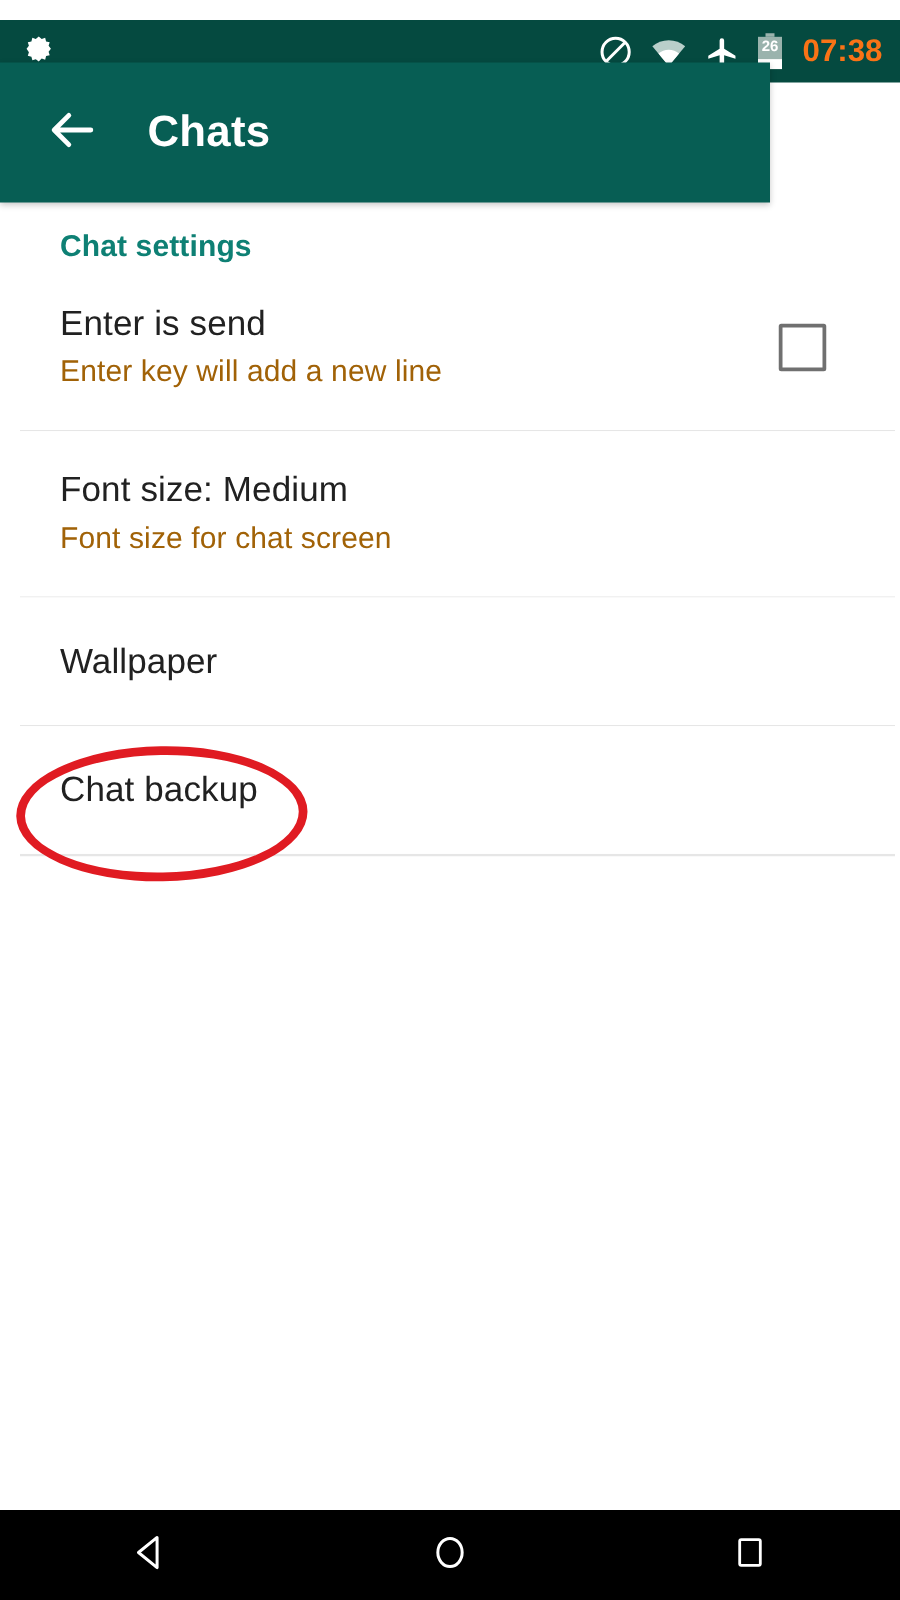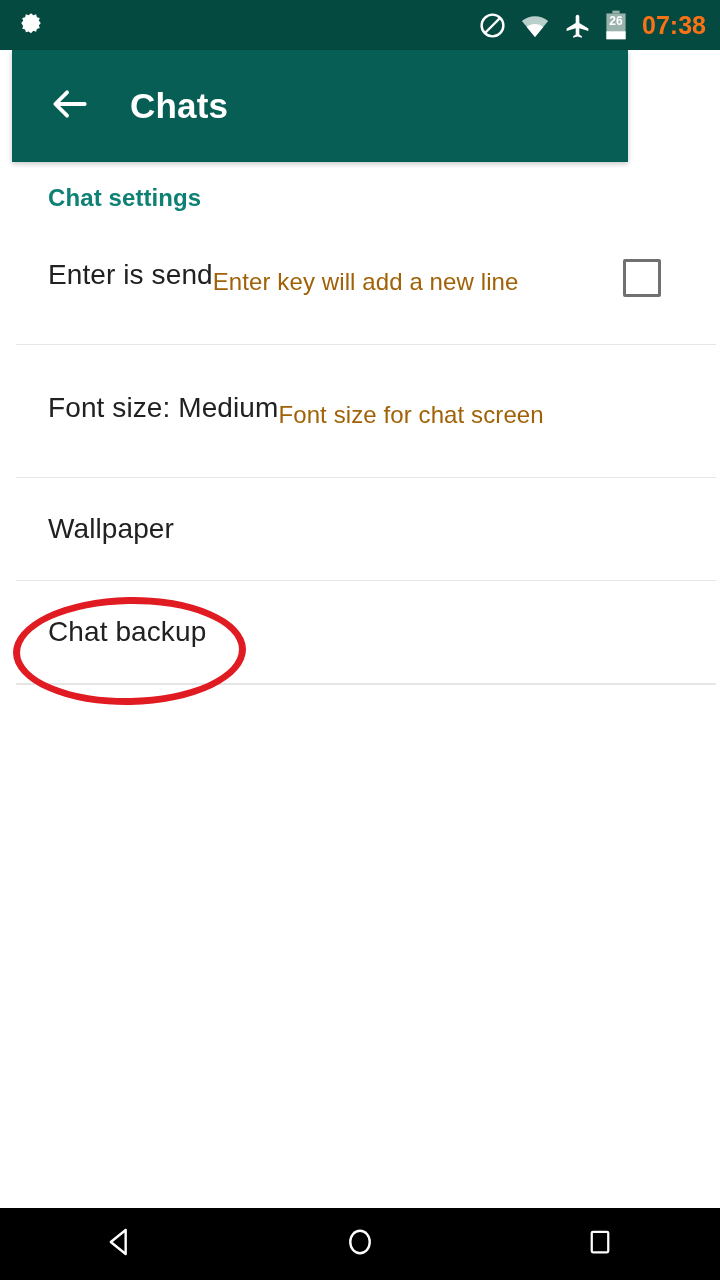--- a/index.html
+++ b/index.html
@@ -6,42 +6,42 @@
   html, body {
     width:720px; height:1280px;
     background:#ffffff;
     font-family:"Liberation Sans", sans-serif;
     overflow:hidden;
   }
   #screen { position:relative; width:720px; height:1280px; background:#fff; }
 
   
   .status-bar {
-    position:absolute; top:0; left:0; width:720px; height:50px;
+    position:absolute; top:16px; left:0; width:720px; height:50px;
     background:#054a40;
     display:flex; align-items:center; justify-content:space-between;
     padding:0 14px 0 16px;
   }
   .status-left { display:flex; align-items:center; gap:10px; }
   .status-right { display:flex; align-items:center; gap:13px; }
   .sb-icon { display:block; }
   .clock {
     color:#f97316; font-size:25px; font-weight:bold;
     letter-spacing:0px; line-height:1; margin-left:2px;
   }
   .batt-wrap { position:relative; width:22px; height:30px; }
   .batt-num {
     position:absolute; top:5px; left:0; width:22px;
     text-align:center; color:#ffffff;
     font-size:12px; font-weight:bold; line-height:1;
   }
 
   
   .app-bar {
-    position:absolute; top:50px; left:12px; width:616px; height:112px;
+    position:absolute; top:50px; left:0; width:616px; height:112px;
     background:#075e54;
     display:flex; align-items:center;
     box-shadow:0 2px 5px rgba(0,0,0,0.22);
     z-index:3;
   }
   .back-btn {
     width:66px; height:66px; margin-left:25px;
     display:flex; align-items:center; justify-content:center;
   }
   .app-title {
@@ -57,21 +57,21 @@
   .section-header {
     color:#0e8074; font-size:24px; font-weight:bold;
     padding:36px 0 0 48px; letter-spacing:0.1px;
   }
   .list-item {
     position:relative; width:100%;
     padding:0 24px 0 48px;
     display:flex; align-items:center; justify-content:space-between;
     background:#fff;
   }
-  .li-texts { display:flex; flex-direction:row; justify-content:center; }
+  .li-texts { display:flex; flex-direction:column; justify-content:center; }
   .li-title {
     font-size:28px; color:#212121; line-height:1.15;
     font-weight:normal; letter-spacing:0.1px;
   }
   .li-sub {
     font-size:24px; color:#a16207; line-height:1.2;
     margin-top:9px; letter-spacing:0.1px;
   }
   .row-two-line { height:132px; }
   .row-one-line { height:102px;align-items:center; }

